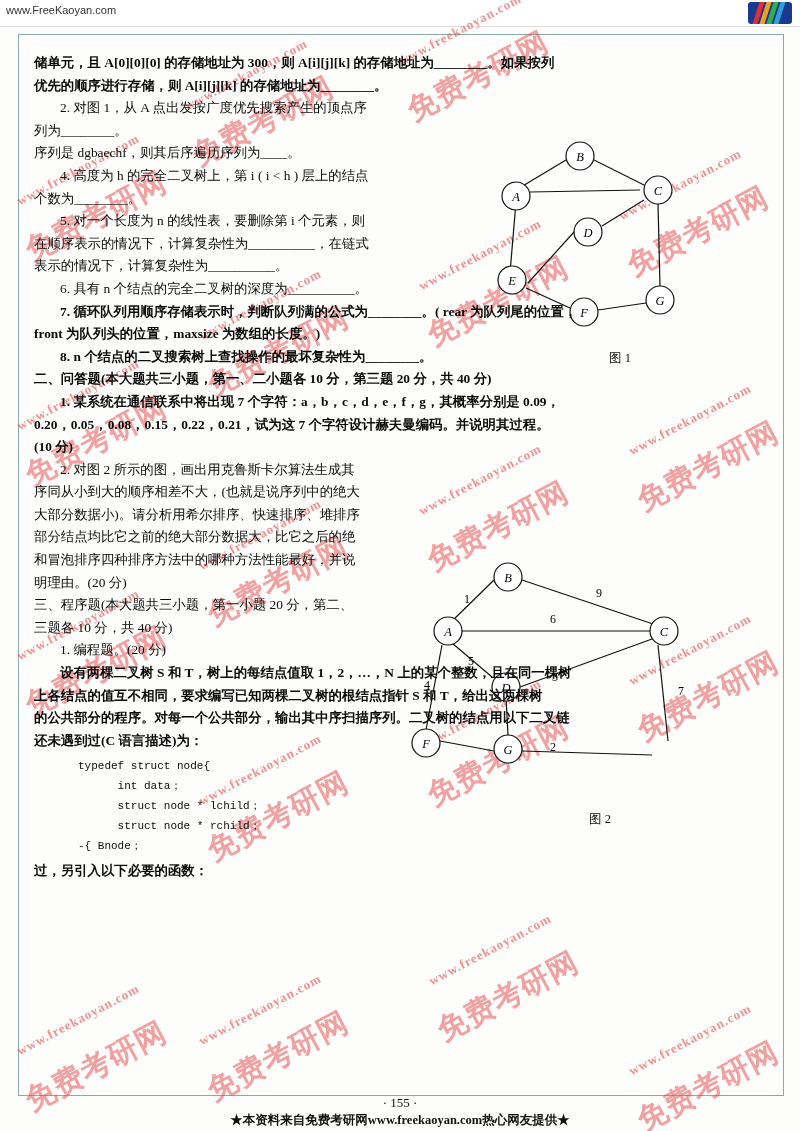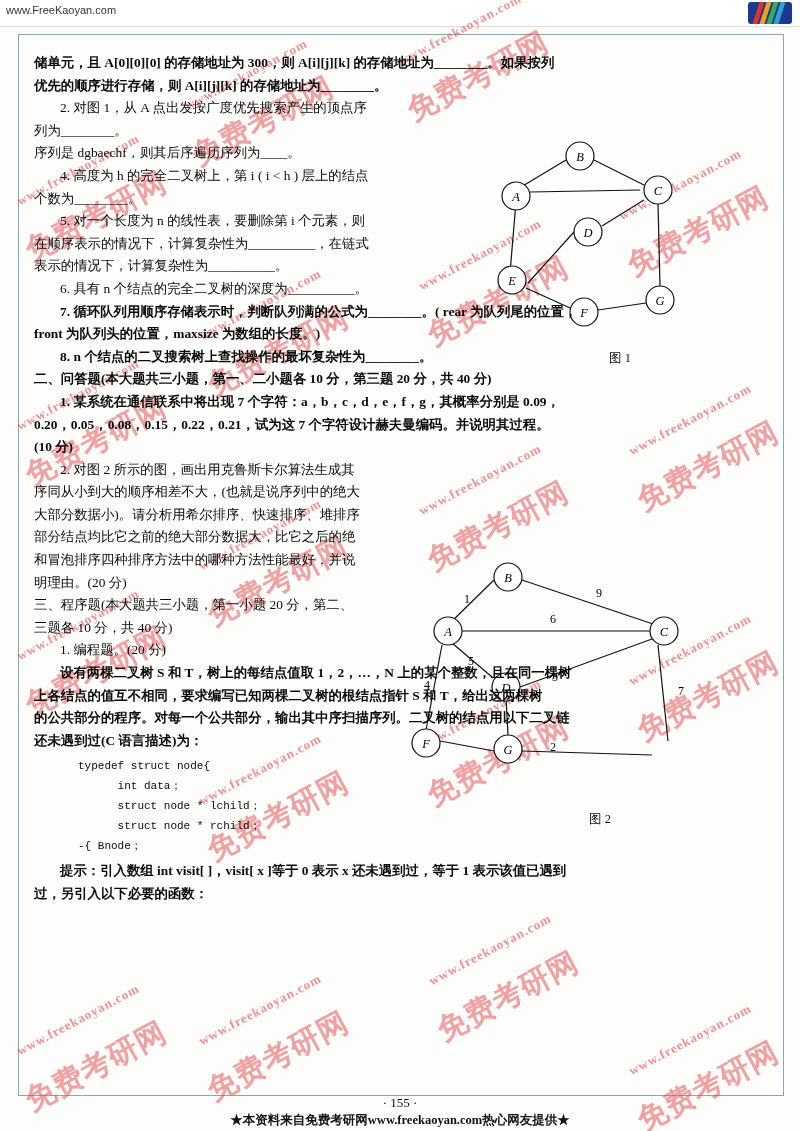--- a/index.html
+++ b/index.html
@@ -288,19 +288,18 @@
     <p class="wide">上各结点的值互不相同，要求编写已知两棵二叉树的根结点指针 S 和 T，给出这两棵树</p>
     <p class="wide">的公共部分的程序。对每一个公共部分，输出其中序扫描序列。二叉树的结点用以下二叉链</p>
     <p class="wide">还未遇到过(C 语言描述)为：</p>
 
     <pre class="code" style="margin:4px 0 4px 44px;">typedef struct node{
       int data；
       struct node * lchild；
       struct node * rchild；
 -{ Bnode；</pre>
 
-    <p class="ind wide">提示：引入数组 int visit[ ]，visit[ x ]等于 0 表示 x 还未遇到过，等于 1 表示该值已遇到</p>
     <p class="wide">过，另引入以下必要的函数：</p>
   </div>
 
   <div class="pageno">· 155 ·</div>
   <div class="footer">★本资料来自免费考研网www.freekaoyan.com热心网友提供★</div>
 </div>
 
 </body></html>

